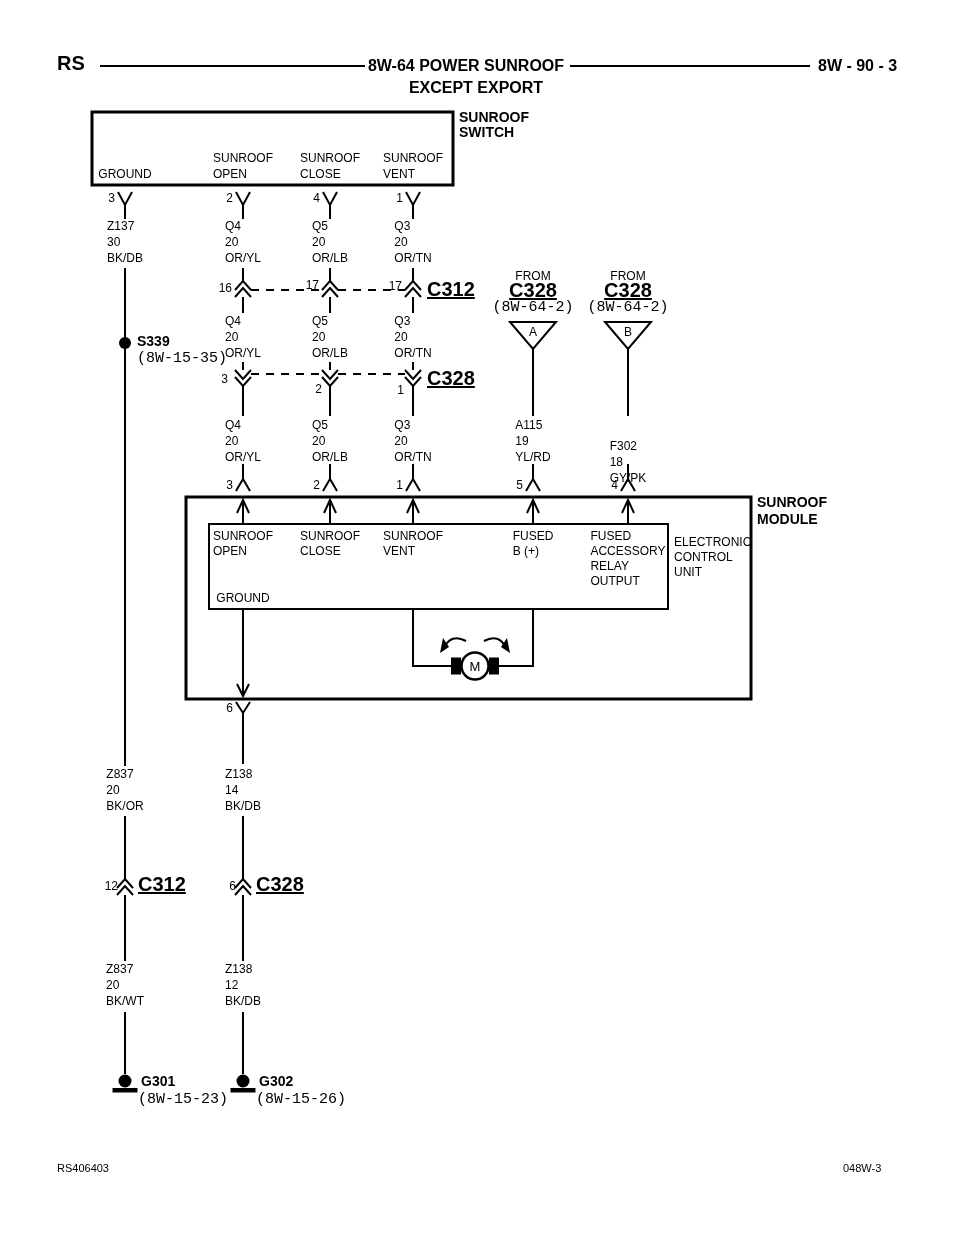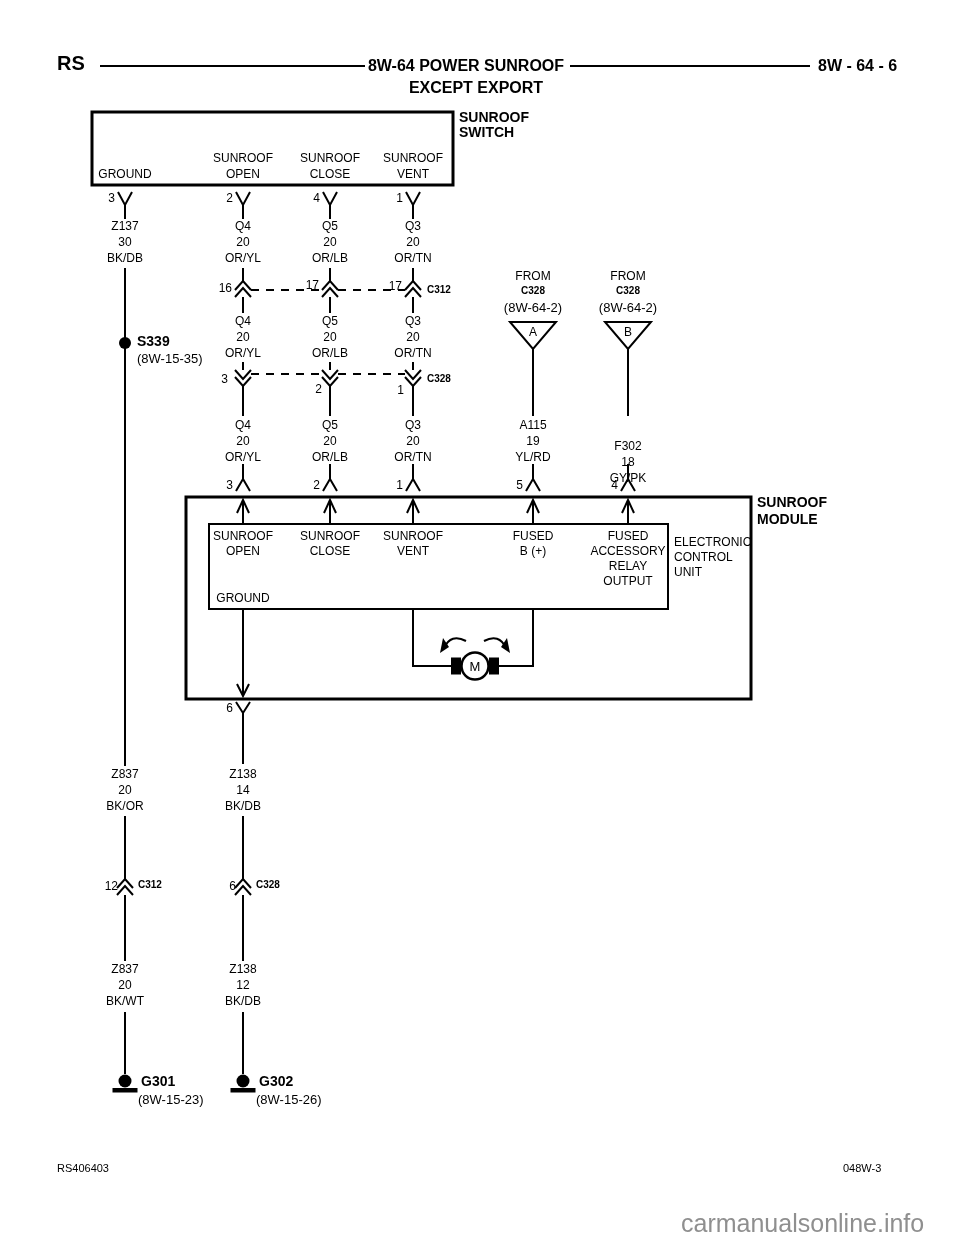--- a/index.html
+++ b/index.html
@@ -1,25 +1,25 @@
 <!DOCTYPE html>
 <html><head>
 <meta charset="utf-8">
 <style>
   html,body{margin:0;padding:0;background:#fff;}
   .page{position:relative;width:960px;height:1242px;background:#ffffff;overflow:hidden;
         font-family:"Liberation Sans",sans-serif;color:#000;}
   .art{position:absolute;left:0;top:0;}
   .t{position:absolute;font-size:12px;line-height:16px;white-space:pre-line;color:#000;}
   .b{font-weight:bold;}
-  .c{transform:translateX(-50%);text-align:center;}
+  .c{transform:translateX(-50%);}
   .pr{width:28px;text-align:right;}
-  .cl{font-size:10px;font-weight:bold;line-height:15px;}
+  .cl{font-size:20px;font-weight:bold;line-height:15px;text-decoration:underline;}
   .name{font-size:14px;font-weight:bold;line-height:15px;}
-  .ref{font-size:13px;line-height:13px;}
+  .ref{font-size:15px;line-height:13px;font-family:Liberation Mono, monospace;}
   .fn{line-height:15px;}
   .hdr{font-size:16px;font-weight:bold;line-height:18px;}
   .watermark{font-size:25px;color:#8f8f8f;line-height:26px;}
   .footer{font-size:11px;line-height:12px;}
 </style>
 </head>
 <body>
 
 <div class="page">
 
@@ -122,21 +122,21 @@
       <g>
         <circle cx="243" cy="1081" r="6.5"></circle>
         <rect x="230.5" y="1088" width="25" height="4.5"></rect>
       </g>
     </g>
   </svg>
 
   <div class="t b" style="left:57px;top:55px;font-size:20px">RS</div>
   <div class="t hdr c" style="left:466px;top:57px">8W-64 POWER SUNROOF</div>
   <div class="t hdr c" style="left:476px;top:79px">EXCEPT EXPORT</div>
-  <div class="t hdr" style="left:818px;top:57px">8W - 64 - 6</div>
+  <div class="t hdr" style="left:818px;top:57px">8W - 90 - 3</div>
 
   <div class="t name" style="left:459px;top:110px">SUNROOF
 SWITCH</div>
   <div class="t c" style="left:125px;top:166px">GROUND</div>
   <div class="t c" style="left:243px;top:150px">SUNROOF
 OPEN</div>
   <div class="t c" style="left:330px;top:150px">SUNROOF
 CLOSE</div>
   <div class="t c" style="left:413px;top:150px">SUNROOF
 VENT</div>
@@ -252,15 +252,14 @@
 12
 BK/DB</div>
 
   <div class="t name" style="left:141px;top:1074px">G301</div>
   <div class="t ref" style="left:138px;top:1093px">(8W-15-23)</div>
   <div class="t name" style="left:259px;top:1074px">G302</div>
   <div class="t ref" style="left:256px;top:1093px">(8W-15-26)</div>
 
   <div class="t footer" style="left:57px;top:1162px">RS406403</div>
   <div class="t footer" style="left:843px;top:1162px">048W-3</div>
-  <div class="t watermark" style="left:681px;top:1210px">carmanualsonline.info</div>
 
 </div>
 
 </body></html>

